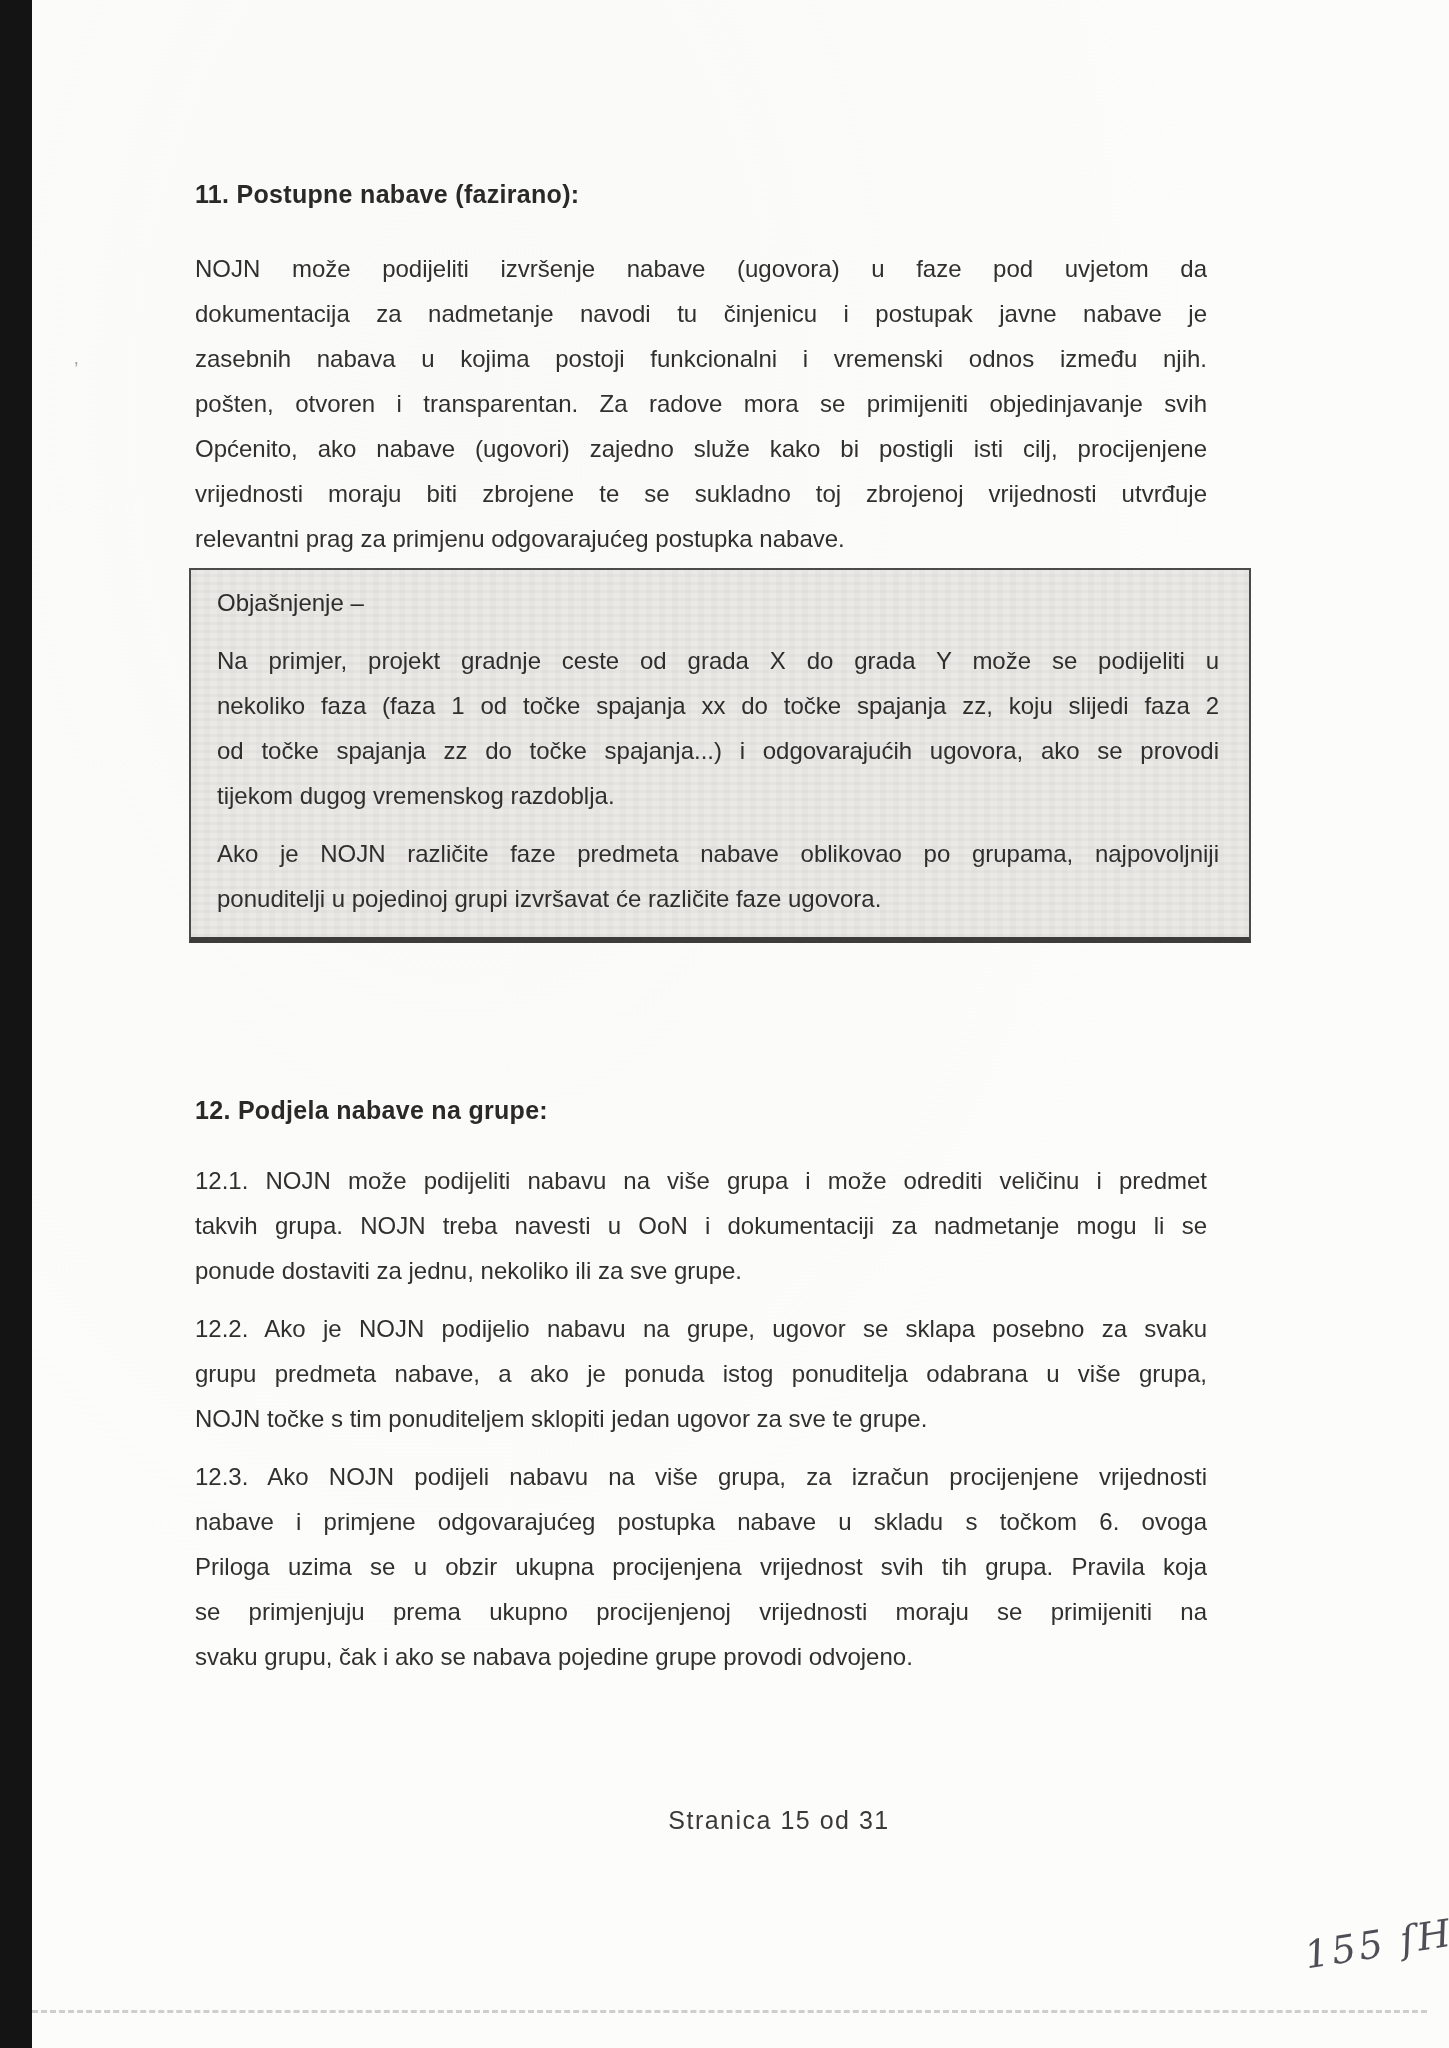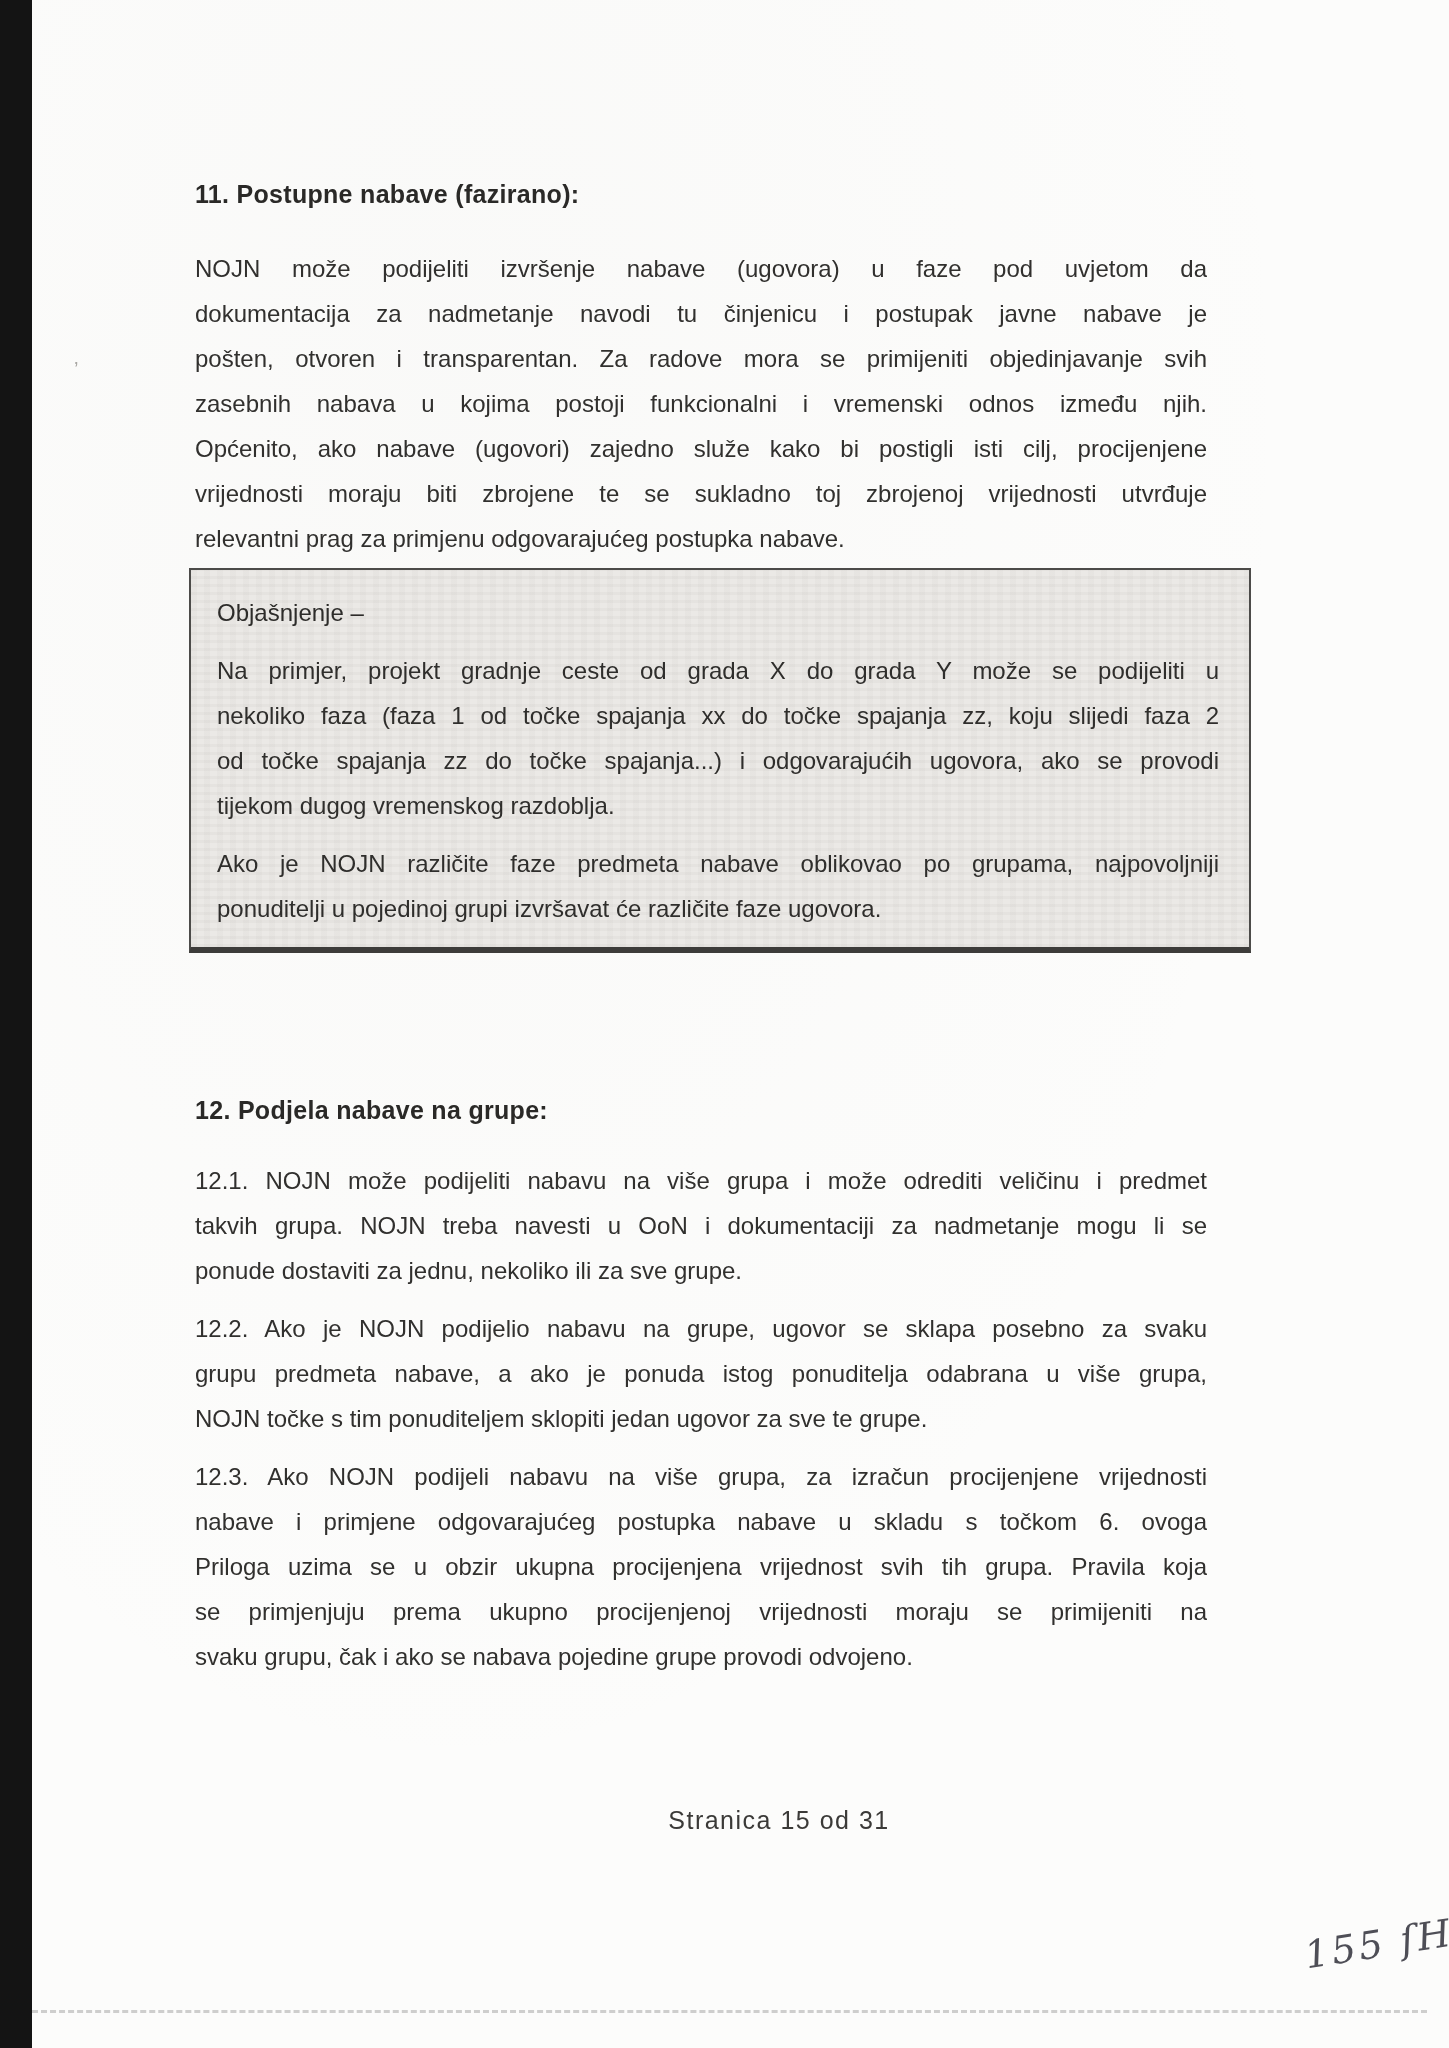--- a/index.html
+++ b/index.html
@@ -23,21 +23,21 @@
     line-height:45px;white-space:nowrap;
   }
   .para{position:absolute;font-size:24px;color:#31302e;}
   .ln{line-height:45px;height:45px;overflow:hidden;}
   .j{text-align:justify;text-align-last:justify;}
   #h11{left:163px;top:172px;text-align:center;}
   #p11{left:163px;top:246px;width:1012px;}
   .exp-box{
     position:absolute;left:157px;top:568px;width:1002px;
     border:2px solid #4c4b49;border-bottom:6px solid #3d3c3a;
-    padding:20px 30px 16px 26px;
+    padding:10px 30px 16px 26px;
     background:
       repeating-linear-gradient(0deg, rgba(150,146,140,.07) 0 3px, rgba(255,255,255,0) 3px 8px),
       repeating-linear-gradient(90deg, rgba(150,146,140,.05) 0 6px, rgba(255,255,255,0) 6px 13px),
       #ebe9e6;
   }
   .exp-title{font-size:24px;line-height:45px;color:#2d2c2a;}
   .exp-para{margin-top:13px;font-size:24px;color:#2f2e2c;}
   #h12{left:163px;top:1088px;}
   #p121{left:163px;top:1158px;width:1012px;}
   #p122{left:163px;top:1306px;width:1012px;}
@@ -63,22 +63,22 @@
 
 <div class="scan-strip"></div>
 
 <div class="page-body">
 
   <div class="heading" id="h11">11. Postupne nabave (fazirano):</div>
 
   <div class="para" id="p11">
       <div class="ln j">NOJN može podijeliti izvršenje nabave (ugovora) u faze pod uvjetom da</div>
       <div class="ln j">dokumentacija za nadmetanje navodi tu činjenicu i postupak javne nabave je</div>
+      <div class="ln j">zasebnih nabava u kojima postoji funkcionalni i vremenski odnos između njih.</div>
       <div class="ln j">pošten, otvoren i transparentan. Za radove mora se primijeniti objedinjavanje svih</div>
-      <div class="ln j">zasebnih nabava u kojima postoji funkcionalni i vremenski odnos između njih.</div>
       <div class="ln j">Općenito, ako nabave (ugovori) zajedno služe kako bi postigli isti cilj, procijenjene</div>
       <div class="ln j">vrijednosti moraju biti zbrojene te se sukladno toj zbrojenoj vrijednosti utvrđuje</div>
       <div class="ln">relevantni prag za primjenu odgovarajućeg postupka nabave.</div>
     </div>
 
   <div class="exp-box">
     <div class="exp-title">Objašnjenje –</div>
     <div class="exp-para">
         <div class="ln j">Na primjer, projekt gradnje ceste od grada X do grada Y može se podijeliti u</div>
         <div class="ln j">nekoliko faza (faza 1 od točke spajanja xx do točke spajanja zz, koju slijedi faza 2</div>

